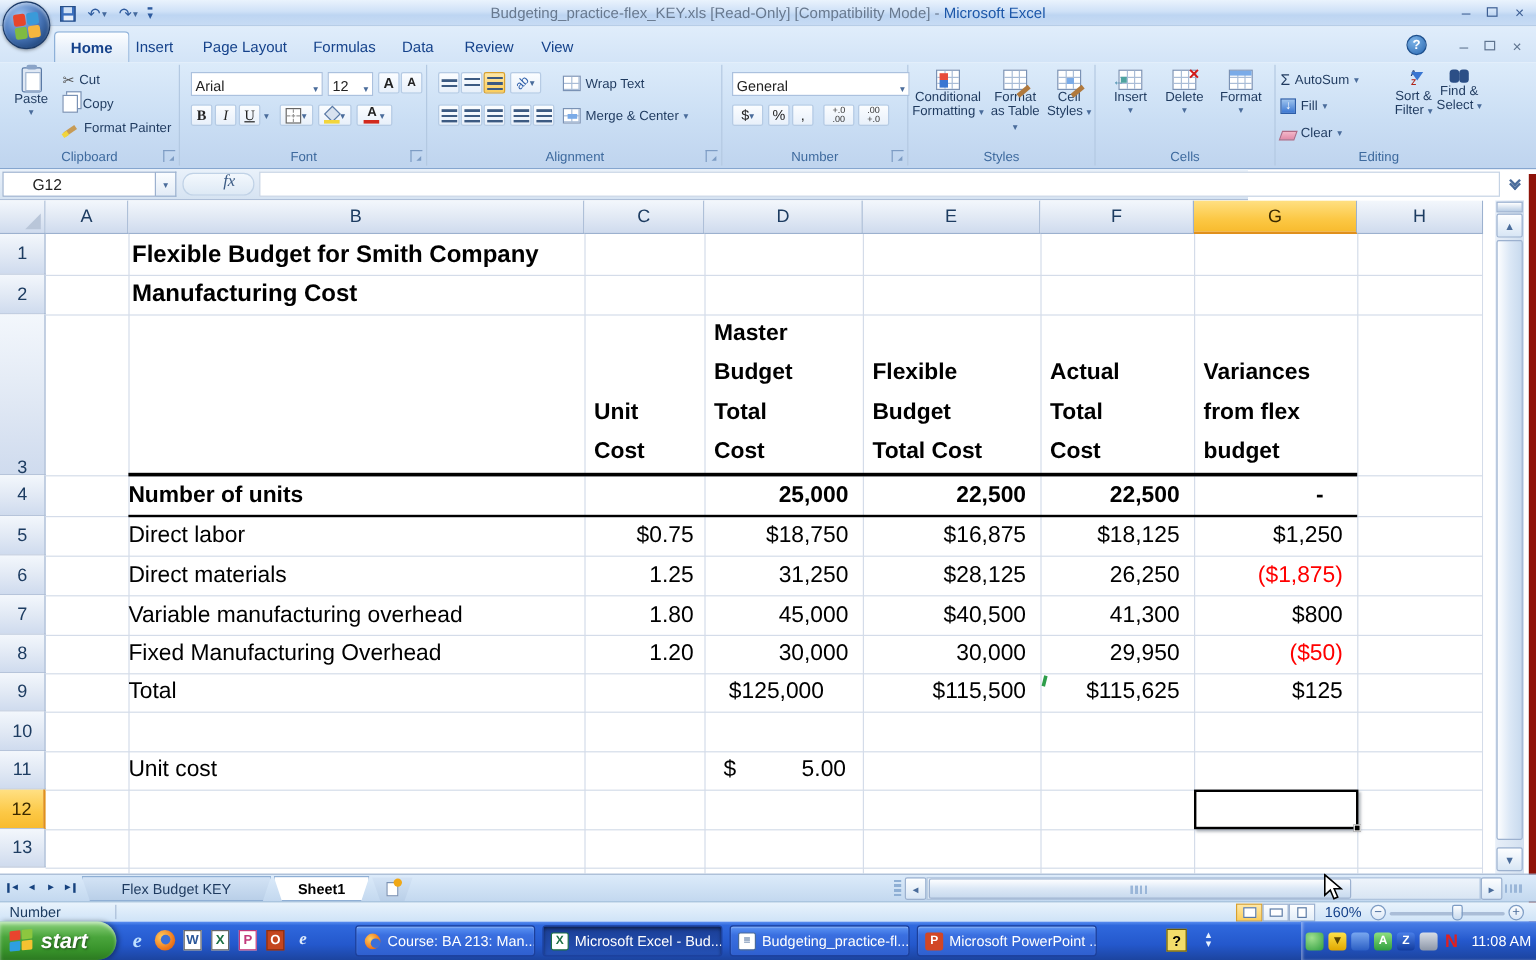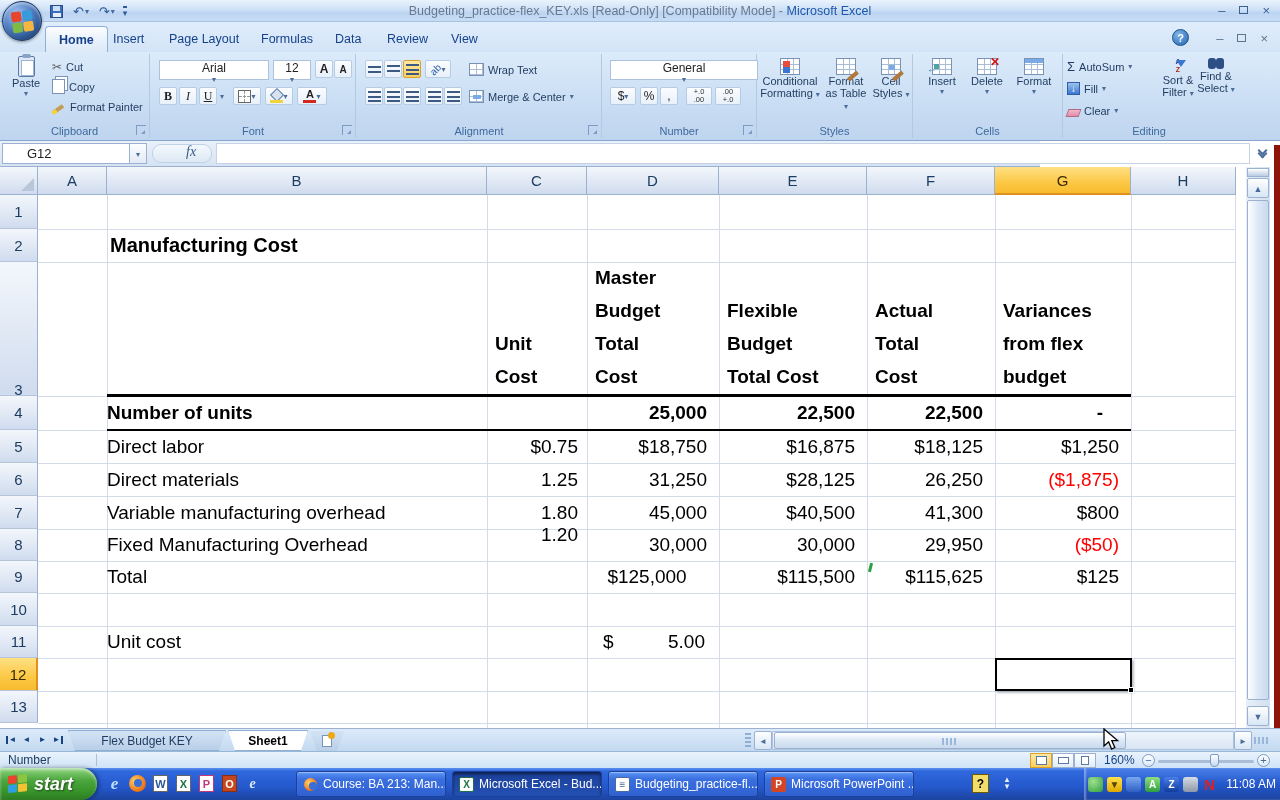--- a/index.html
+++ b/index.html
@@ -58,21 +58,21 @@
     font-size:11px; color:#3e6a9e; }
   .dlg { position:absolute; right:3px; bottom:3px; width:10px; height:10px;
     border-left:1px solid #7d9cc4; border-top:1px solid #7d9cc4; }
   .dlg::after { content:""; position:absolute; right:1px; bottom:1px; width:0; height:0;
     border-left:4px solid transparent; border-bottom:4px solid #7d9cc4; }
   .rbtn-sm { position:absolute; display:flex; align-items:center; gap:4px; height:19px;
     font-size:11px; color:#1f3a5f; white-space:nowrap; }
   .rbtn-big { position:absolute; display:flex; flex-direction:column; align-items:center;
     font-size:11px; color:#1f3a5f; text-align:center; }
   .combo { position:absolute; background:#fff; border:1px solid #abc1de; height:20px;
-    font-size:12px; color:#222; display:flex; align-items:center; padding:0 3px; justify-content:space-between;flex-direction:column; }
+    font-size:12px; color:#222; display:flex; align-items:flex-end; padding:0 3px; justify-content:space-between; }
   .combo .dd { font-size:8px; color:#4a6c9b; }
   .sqbtn { position:absolute; width:18px; height:18px; border:1px solid #b6cbe4; border-radius:2px;
     display:flex; align-items:center; justify-content:center; font-size:12px; color:#222;
     background:linear-gradient(#fbfdff,#e8f0fa); }
   .sqbtn.hl { background:linear-gradient(#ffe8a6,#fbce5c); border-color:#d9a02c; }
   .ibars { width:13px; height:11px; background:repeating-linear-gradient(180deg,#3c5a82 0 2px,transparent 2px 4.6px); }
   .i-clip { width:17px; height:21px; background:#dfe8f4; border:1px solid #5a7aa6; border-radius:2px; position:relative; }
   .i-clip::before { content:""; position:absolute; top:-3px; left:3px; width:9px; height:4px; background:#8aa4c8; border-radius:2px; }
   .i-clip::after { content:""; position:absolute; left:2px; top:3px; width:11px; height:14px; background:#fff; border:1px solid #9fb4d0; }
   .i-copy { width:13px; height:15px; background:#fff; border:1px solid #7a92b5; position:relative; box-shadow:3px -3px 0 -1px #fff, 3px -3px 0 0 #7a92b5; }
@@ -549,20 +549,21 @@
         <div class="hline" style="top:329px;"></div>
       <div class="hline" style="top:362px;"></div>
         <div class="hline" style="top:394px;"></div>
       <div class="hline" style="top:426px;"></div>
         <div class="hline" style="top:459px;"></div>
       <div class="hline" style="top:491px;"></div>
         <div class="hline" style="top:524px;"></div>
       <div class="hline" style="top:556px;"></div>
     </div>
 
+    <div class="cell bold" style="left:110px; top:28px; width:600px; height:34px; line-height:34px; font-size:20px;">Flexible Budget for Smith Company</div>
     <div class="cell bold" style="left:110px; top:62px; width:600px; height:33px; line-height:33px; font-size:20px;">Manufacturing Cost</div>
 
     <div class="cell cC hdrcell" style="top:95px; height:134px;">Unit
 Cost</div>
     <div class="cell cD hdrcell" style="top:95px; height:134px;">Master
 Budget
 Total
 Cost</div>
     <div class="cell cE hdrcell" style="top:95px; height:134px;">Flexible
 Budget
@@ -604,21 +605,21 @@
       <div class="cell cB" style="top:329px; height:33px; line-height:33px;">Variable manufacturing overhead</div>
       <div class="cell cC numc" style="top:329px; height:33px; line-height:33px;">1.80</div>
       <div class="cell cD num" style="top:329px; height:33px; line-height:33px;">45,000</div>
       <div class="cell cE num" style="top:329px; height:33px; line-height:33px;">$40,500</div>
       <div class="cell cF num" style="top:329px; height:33px; line-height:33px;">41,300</div>
       <div class="cell cG num" style="top:329px; height:33px; line-height:33px;">$800</div>
     </div>
 
     <div>
       <div class="cell cB" style="top:362px; height:32px; line-height:32px;">Fixed Manufacturing Overhead</div>
-      <div class="cell cC numc" style="top:352px; height:32px; line-height:32px;">1.20</div>
+      <div class="cell cC numc" style="top:362px; height:32px; line-height:32px;">1.20</div>
       <div class="cell cD num" style="top:362px; height:32px; line-height:32px;">30,000</div>
       <div class="cell cE num" style="top:362px; height:32px; line-height:32px;">30,000</div>
       <div class="cell cF num" style="top:362px; height:32px; line-height:32px;">29,950</div>
       <div class="cell cG num neg" style="top:362px; height:32px; line-height:32px;">($50)</div>
     </div>
 
     <div>
       <div class="cell cB" style="top:394px; height:32px; line-height:32px;">Total</div>
       <div class="cell cD num" style="top:394px; height:32px; line-height:32px;text-align:center;">$125,000</div>
       <div class="cell cE num" style="top:394px; height:32px; line-height:32px;">$115,500</div>

